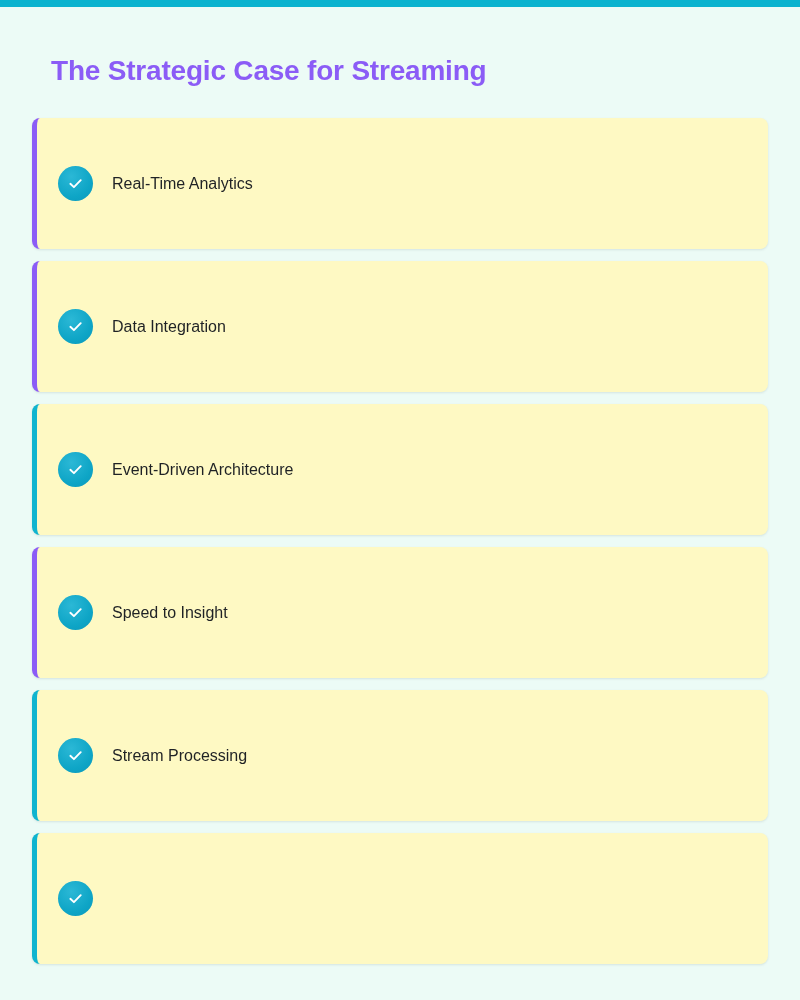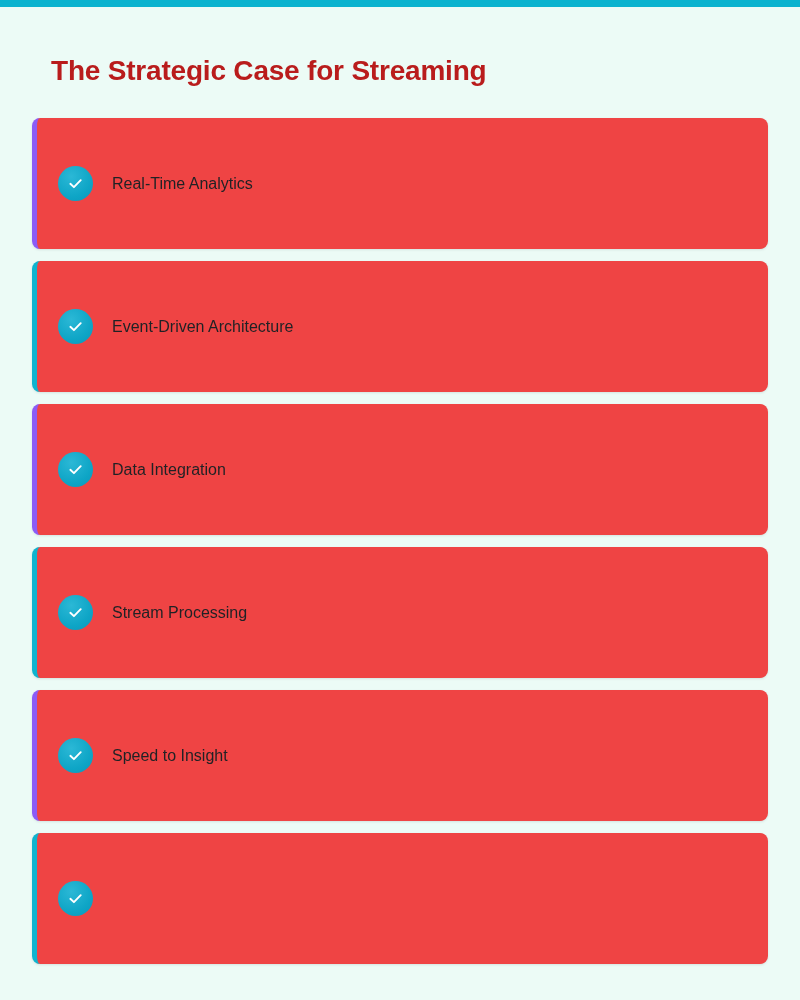--- a/index.html
+++ b/index.html
@@ -26,40 +26,40 @@
     width: 800px;
     height: 7px;
     background: #0bb3cf;
   }
   .page-title {
     position: absolute;
     top: 33px;
     left: 51px;
     font-size: 28px;
     font-weight: bold;
-    color: #b91c1c;
+    color: #8b5cf6;
     letter-spacing: -0.2px;
     line-height: 38px;
     white-space: nowrap;
   }
   .card-list {
     position: absolute;
     top: 118px;
     left: 32px;
     width: 736px;
     display: flex;
     flex-direction: column;
     gap: 12px;
   }
   .card {
     position: relative;
     box-sizing: border-box;
     width: 736px;
     height: 131px;
-    background: #ef4444;
+    background: #fef9c3;
     border-radius: 8px;
     border-left: 5px solid #8b5cf6;
     box-shadow: 0 1px 3px rgba(16, 40, 50, 0.07), 0 1px 2px rgba(16, 40, 50, 0.04);
     display: flex;
     align-items: center;
     overflow: hidden;
   }
   .card.accent-cyan {
     border-left-color: #0fb4cf;
   }
@@ -104,50 +104,39 @@
       <div class="card-inner">
         <span class="check-badge">
           <svg width="19" height="19" viewBox="0 0 24 24" fill="none" aria-hidden="true">
             <path d="M5.5 12.4 L10 16.6 L18.6 7.8" stroke="#ffffff" stroke-width="2.4" stroke-linecap="round" stroke-linejoin="round"></path>
           </svg>
         </span>
         <span class="card-label">Real-Time Analytics</span>
       </div>
     </div>
 
-    <div class="card accent-cyan">
-      <div class="card-inner">
-        <span class="check-badge">
-          <svg width="19" height="19" viewBox="0 0 24 24" fill="none" aria-hidden="true">
-            <path d="M5.5 12.4 L10 16.6 L18.6 7.8" stroke="#ffffff" stroke-width="2.4" stroke-linecap="round" stroke-linejoin="round"></path>
-          </svg>
-        </span>
-        <span class="card-label">Event-Driven Architecture</span>
-      </div>
-    </div>
-
     <div class="card">
       <div class="card-inner">
         <span class="check-badge">
           <svg width="19" height="19" viewBox="0 0 24 24" fill="none" aria-hidden="true">
             <path d="M5.5 12.4 L10 16.6 L18.6 7.8" stroke="#ffffff" stroke-width="2.4" stroke-linecap="round" stroke-linejoin="round"></path>
           </svg>
         </span>
         <span class="card-label">Data Integration</span>
       </div>
     </div>
 
     <div class="card accent-cyan">
       <div class="card-inner">
         <span class="check-badge">
           <svg width="19" height="19" viewBox="0 0 24 24" fill="none" aria-hidden="true">
             <path d="M5.5 12.4 L10 16.6 L18.6 7.8" stroke="#ffffff" stroke-width="2.4" stroke-linecap="round" stroke-linejoin="round"></path>
           </svg>
         </span>
-        <span class="card-label">Stream Processing</span>
+        <span class="card-label">Event-Driven Architecture</span>
       </div>
     </div>
 
     <div class="card">
       <div class="card-inner">
         <span class="check-badge">
           <svg width="19" height="19" viewBox="0 0 24 24" fill="none" aria-hidden="true">
             <path d="M5.5 12.4 L10 16.6 L18.6 7.8" stroke="#ffffff" stroke-width="2.4" stroke-linecap="round" stroke-linejoin="round"></path>
           </svg>
         </span>
@@ -155,17 +144,28 @@
       </div>
     </div>
 
     <div class="card accent-cyan">
       <div class="card-inner">
         <span class="check-badge">
           <svg width="19" height="19" viewBox="0 0 24 24" fill="none" aria-hidden="true">
             <path d="M5.5 12.4 L10 16.6 L18.6 7.8" stroke="#ffffff" stroke-width="2.4" stroke-linecap="round" stroke-linejoin="round"></path>
           </svg>
         </span>
+        <span class="card-label">Stream Processing</span>
+      </div>
+    </div>
+
+    <div class="card accent-cyan">
+      <div class="card-inner">
+        <span class="check-badge">
+          <svg width="19" height="19" viewBox="0 0 24 24" fill="none" aria-hidden="true">
+            <path d="M5.5 12.4 L10 16.6 L18.6 7.8" stroke="#ffffff" stroke-width="2.4" stroke-linecap="round" stroke-linejoin="round"></path>
+          </svg>
+        </span>
       </div>
     </div>
 
   </div>
 </div>
 
 </body></html>

